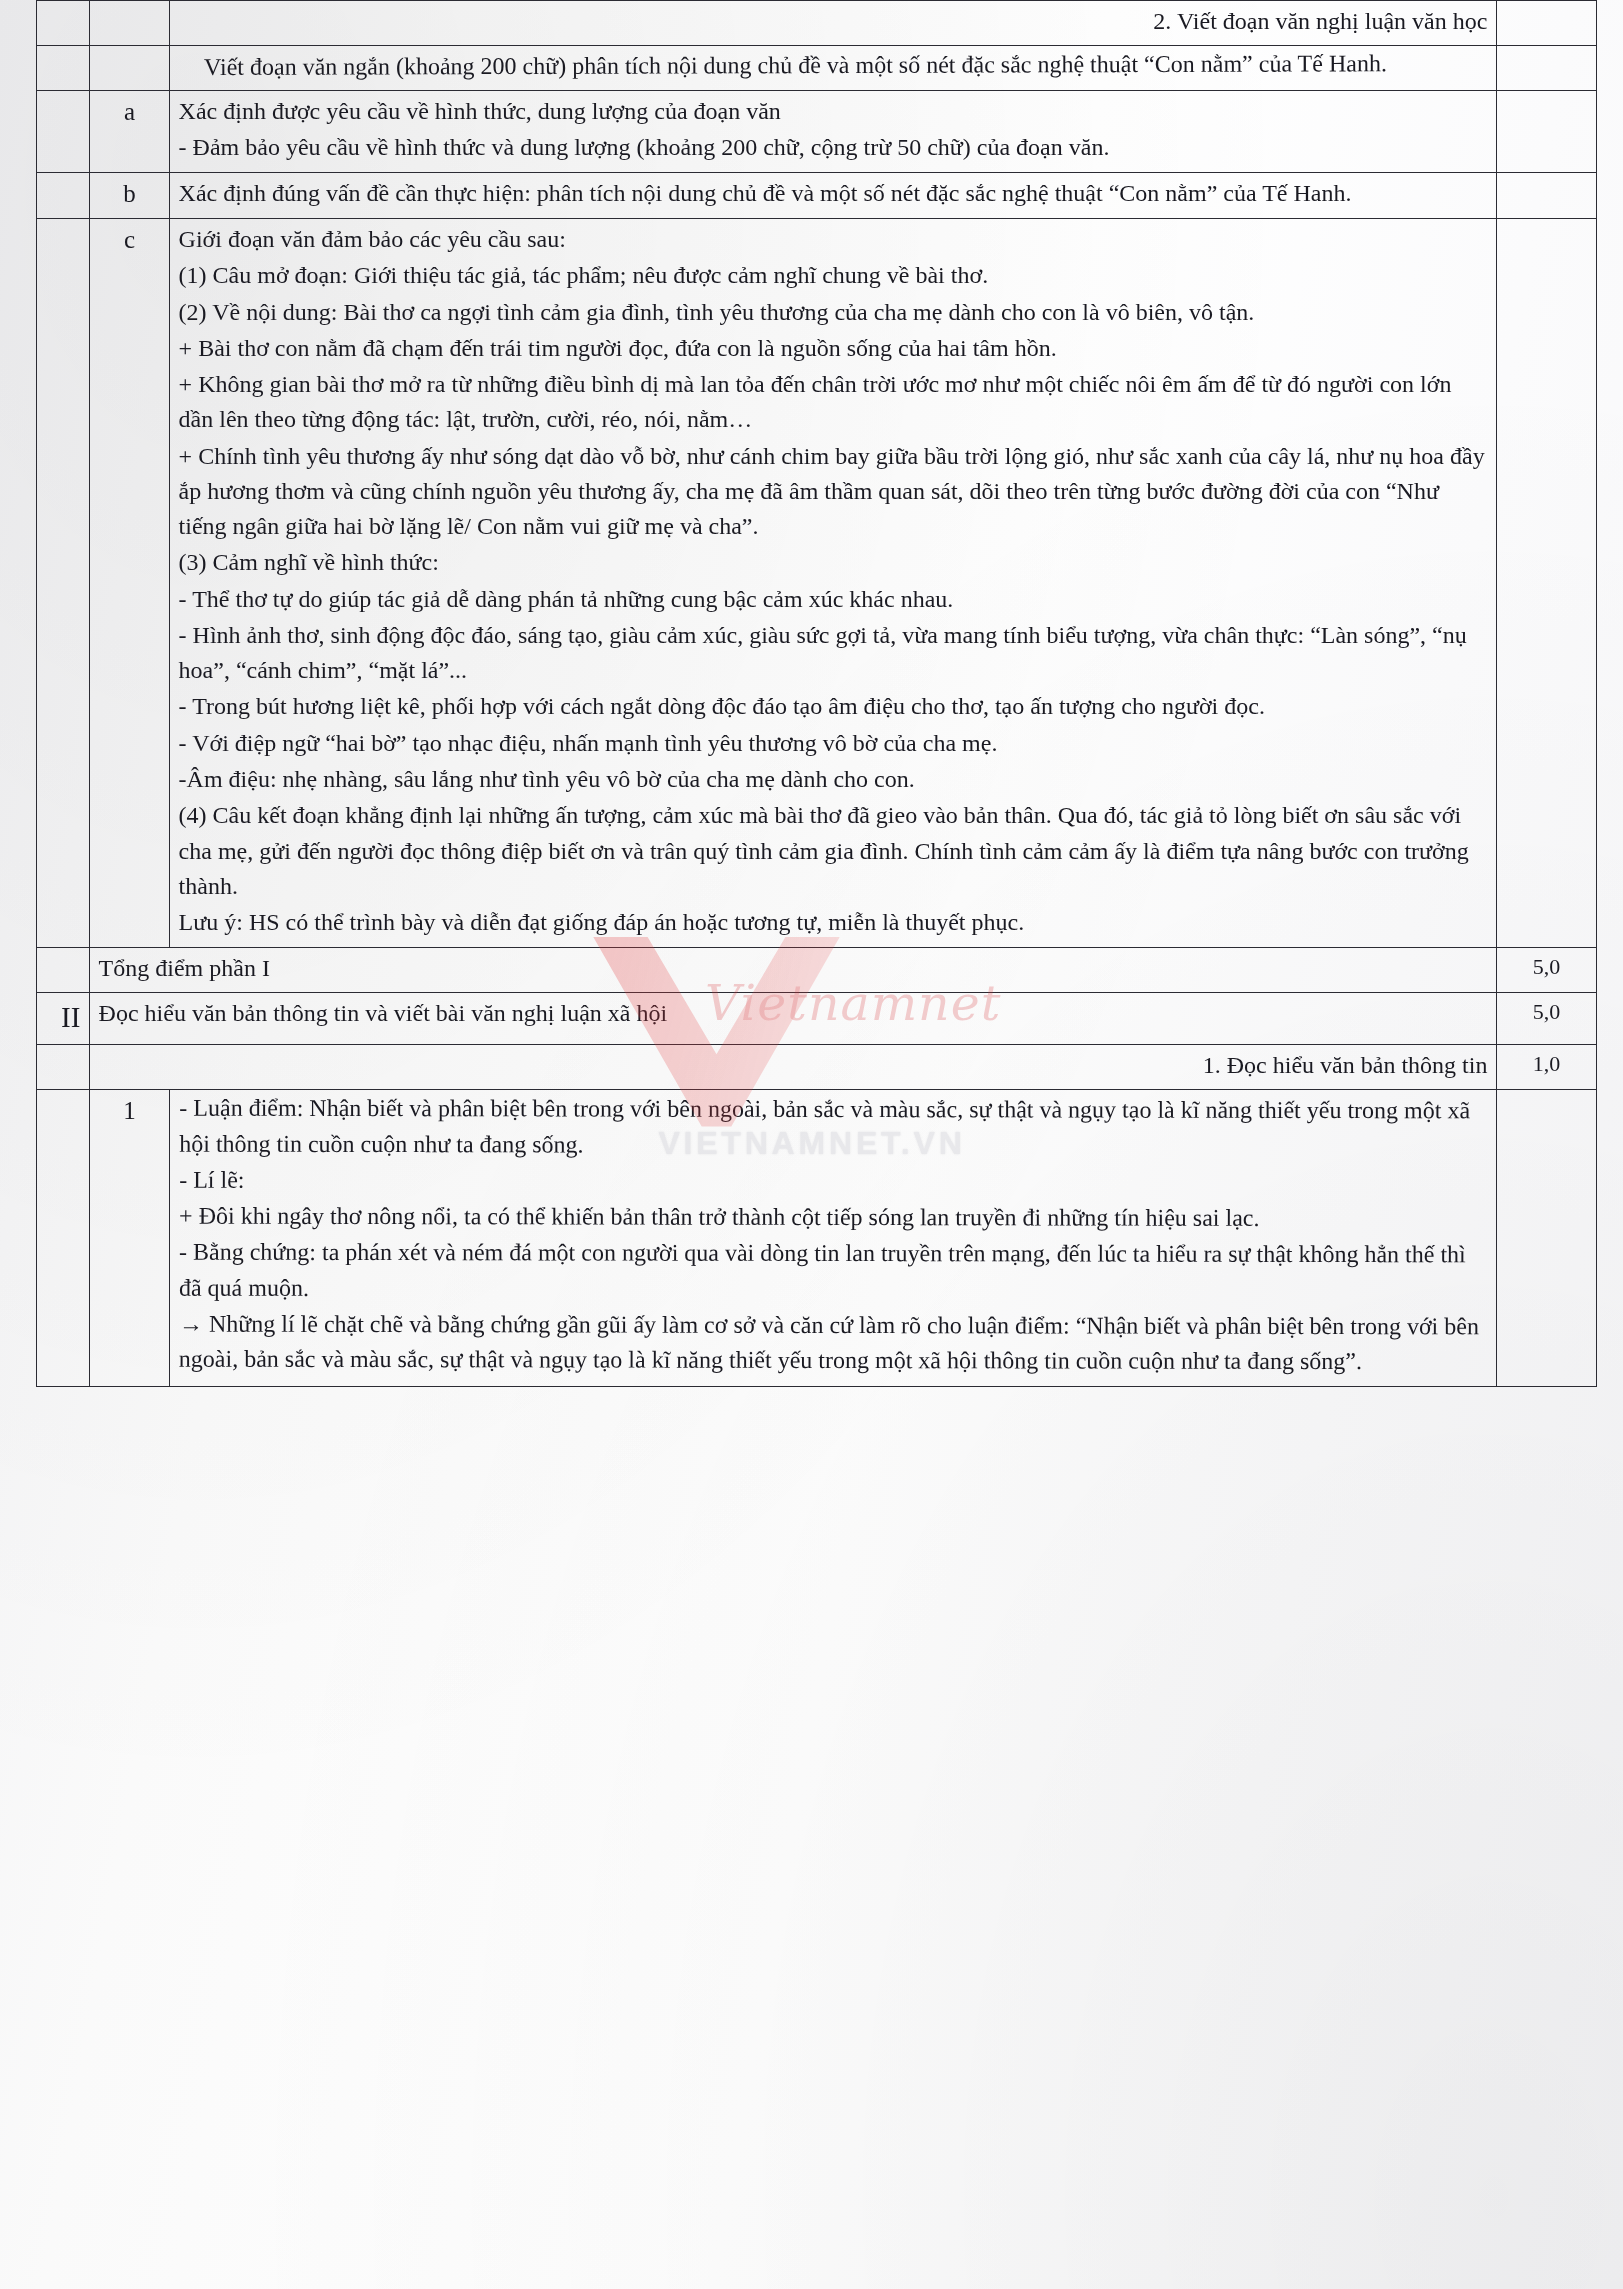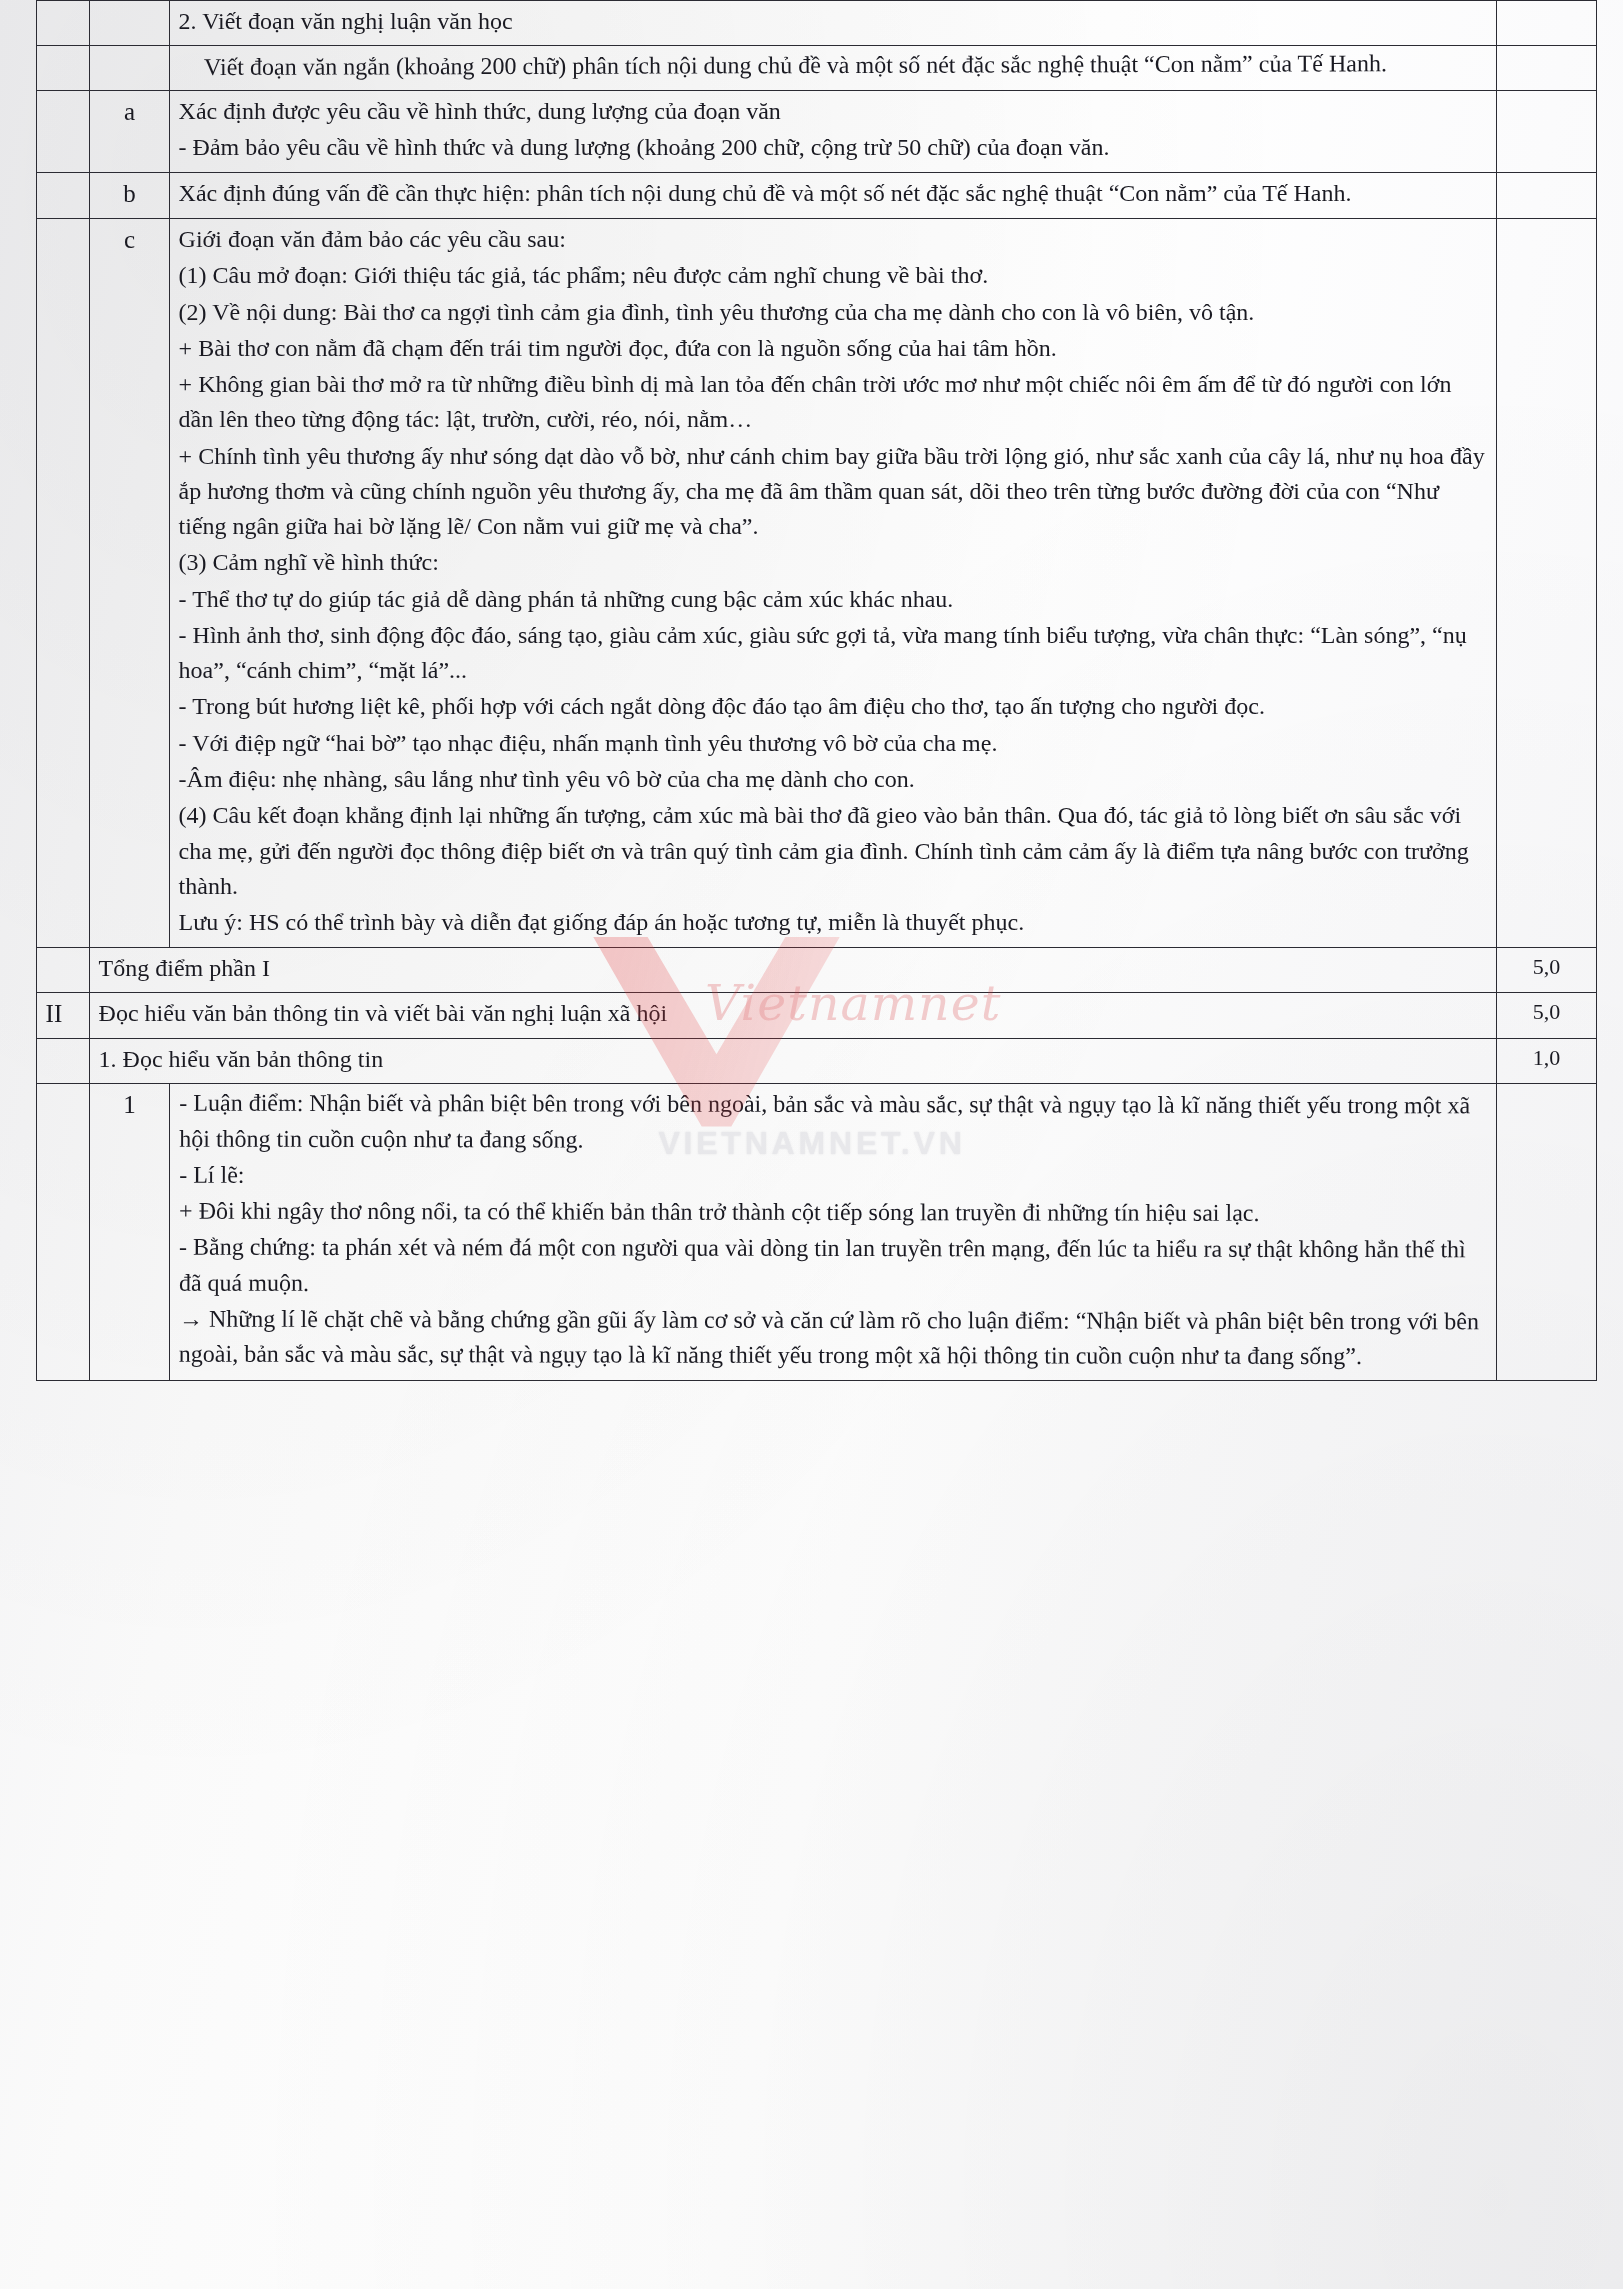--- a/index.html
+++ b/index.html
@@ -53,35 +53,35 @@
     border: 1.2px solid #2b2b33;
     vertical-align: top;
     padding: 2.9px 8.6px 5.7px 8.6px;
   }
 
   col.c-roman { width: 53px; }
   col.c-sub   { width: 80px; }
   col.c-body  { width: 1327px; }
   col.c-score { width: 100px; }
 
-  .center { text-align: left; }
+  .center { text-align: right; }
   .ital { }
   .nowrap-score { text-align: center; font-size: 22px; padding-top: 3.8px; }
 
   .p { margin: 0 0 1px 0; }
 
   
   .sk1 { transform: rotate(-0.18deg); }
   .sk2 { transform: rotate(0.12deg); }
 
   .tight td { padding-top: 1.9px; padding-bottom: 2.9px; font-family: Liberation Serif, serif; }
 
   .cell-body { font-size: 24px; }
 
-  .roman-cell { text-align: left; font-size: 25px; padding-top: 5.7px; }
+  .roman-cell { text-align: right; font-size: 29px; padding-top: 5.7px; }
   .sub-cell { text-align: center; font-size: 25px; padding-top: 4.8px; }
 
   
   .watermark {
     position: absolute;
     left: 50%;
     top: 927px;
     transform: translateX(-50%);
     width: 666px;
     height: 285px;

